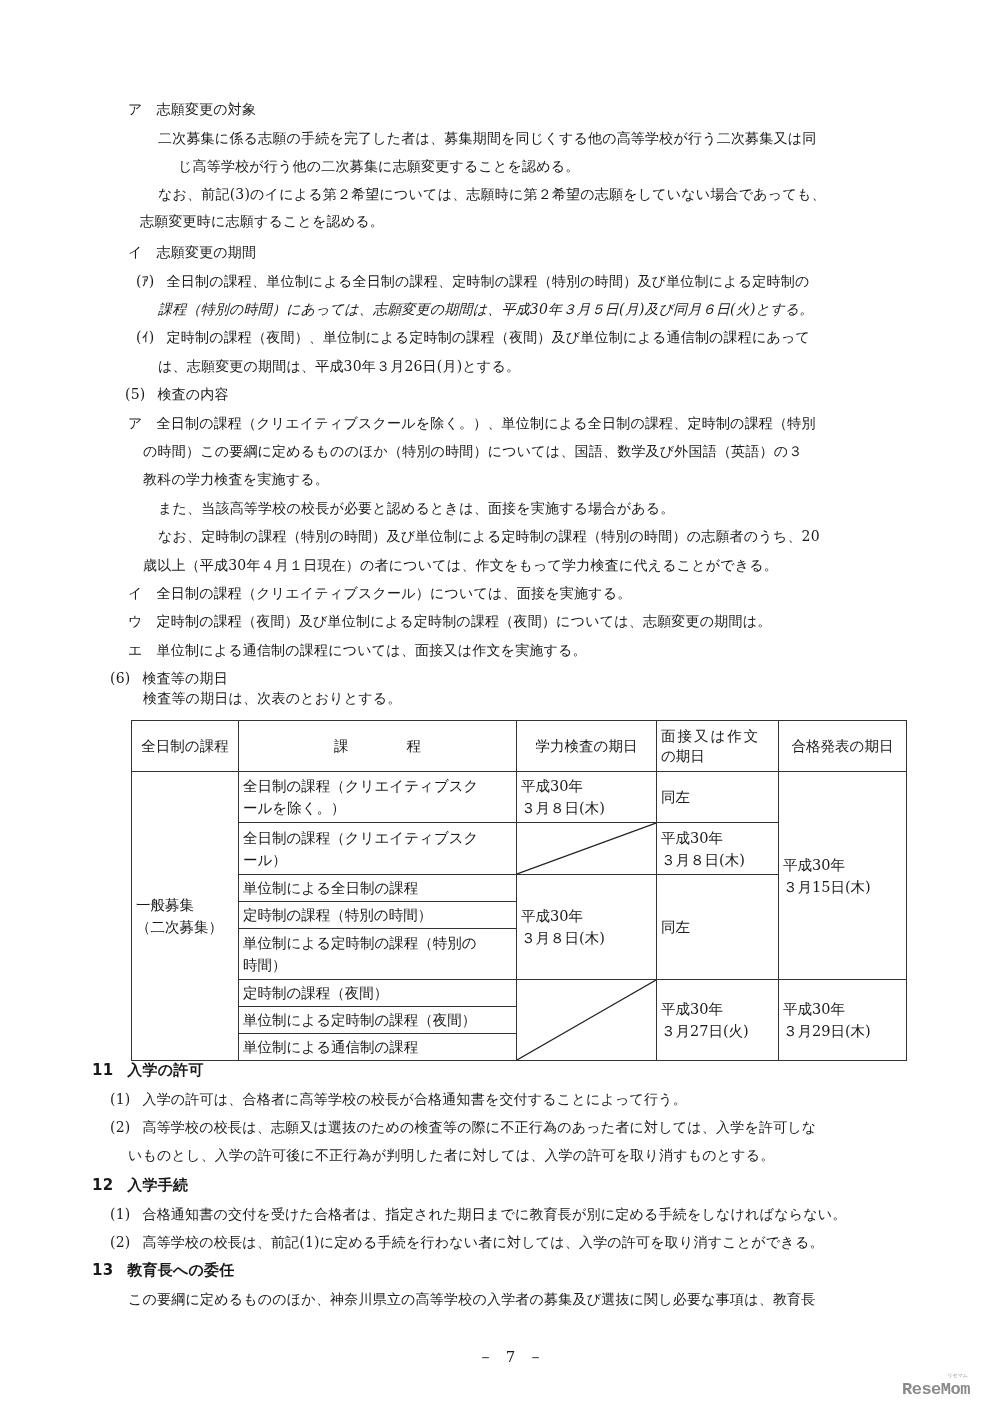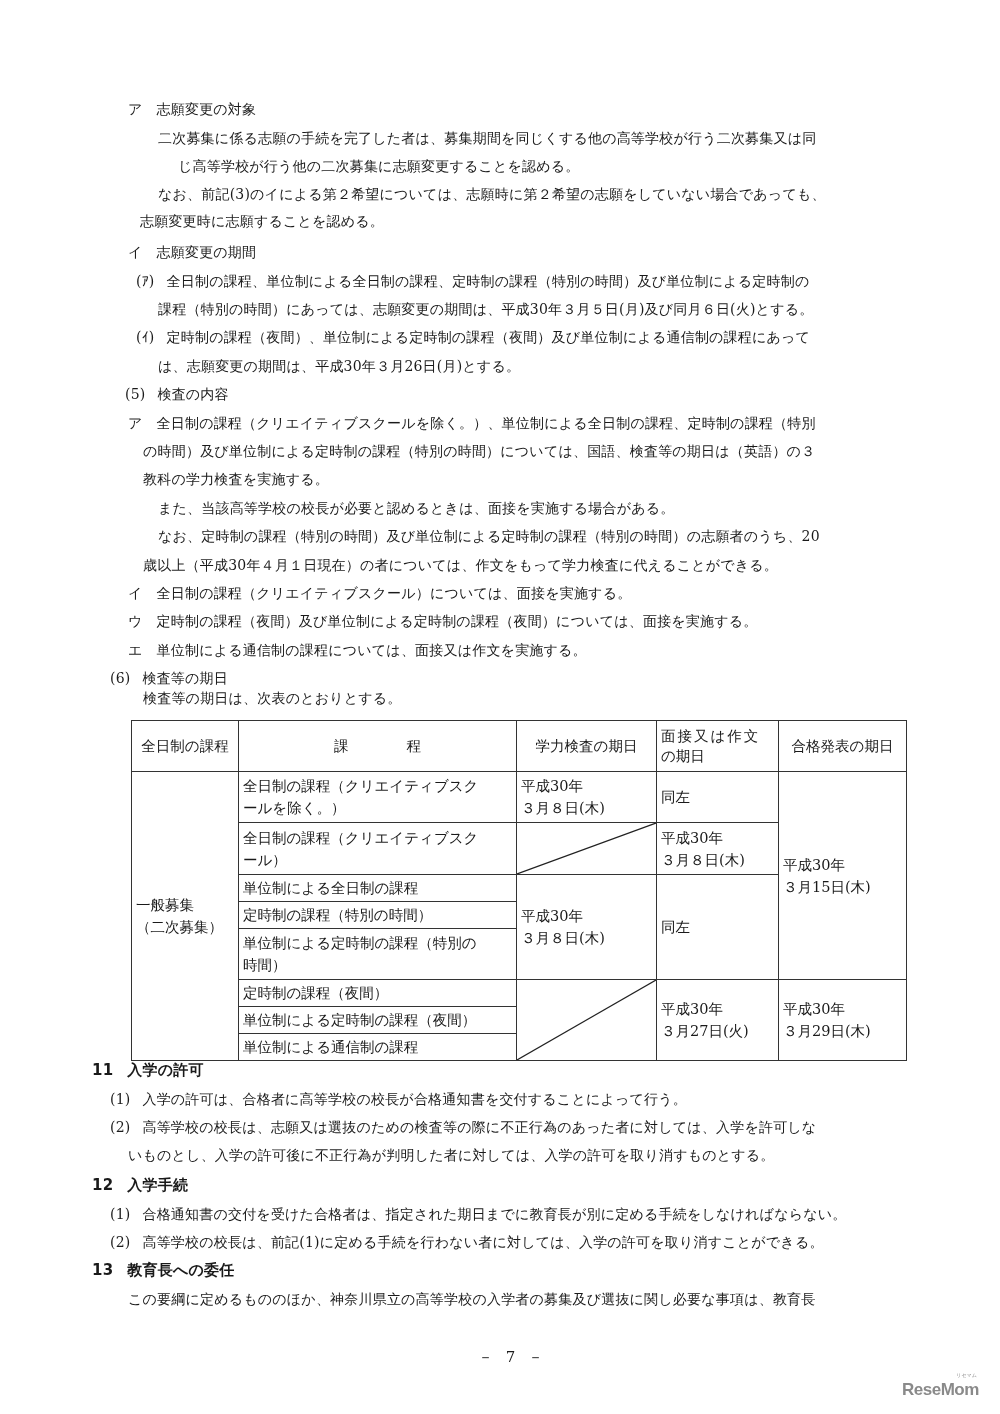--- a/index.html
+++ b/index.html
@@ -8,63 +8,63 @@
   .ln { position:absolute; font-size:14px; line-height:20px; white-space:nowrap; letter-spacing:0.2px; }
   .hd { font-family:"DejaVu Sans","Liberation Sans",sans-serif; font-weight:bold; font-size:15px; }
   .mk { display:inline-block; }
   table.sched { position:absolute; left:131px; top:720px; border-collapse:collapse;
                 font-size:14.5px; line-height:22px; }
   table.sched td { border:1.5px solid #333; padding:2px 4px; vertical-align:middle; white-space:nowrap; }
   table.sched td.c { text-align:center; }
   .diag { position:relative; padding:0 !important; }
   .diag svg { position:absolute; left:0; top:0; width:100%; height:100%; }
   .pgnum { position:absolute; left:478px; top:1348px; font-size:15px; letter-spacing:4px; }
-  .logo { position:absolute; left:902px; top:1380px; font-family:Liberation Sans, sans-serif;
+  .logo { position:absolute; left:902px; top:1380px; font-family:Liberation Mono, monospace;
           font-weight:bold; font-size:17px; color:#8a8a8a; letter-spacing:-0.5px;text-align:center; }
   .logo small { position:absolute; right:2px; top:-8px; font-size:5px; font-weight:normal; letter-spacing:0; }
 </style>
 </head>
 <body>
 
 <div class="ln" style="left:128px;top:99px;">
   <span class="mk">ア</span><span style="display:inline-block;width:14px"></span><span>志願変更の対象</span>
 </div>
 <div class="ln" style="left:158px;top:128px;">二次募集に係る志願の手続を完了した者は、募集期間を同じくする他の高等学校が行う二次募集又は同</div>
 <div class="ln" style="left:140px;top:156px;margin-left:38px;">じ高等学校が行う他の二次募集に志願変更することを認める。</div>
 <div class="ln" style="left:158px;top:184px;">なお、前記(3)のイによる第２希望については、志願時に第２希望の志願をしていない場合であっても、</div>
 <div class="ln" style="left:140px;top:212px;font-family:Liberation Serif, serif;">志願変更時に志願することを認める。</div>
 
 <div class="ln" style="left:128px;top:242px;">
   <span class="mk">イ</span><span style="display:inline-block;width:14px"></span><span>志願変更の期間</span>
 </div>
 <div class="ln" style="left:136px;top:271px;">
   <span class="mk">(ｱ)</span><span style="display:inline-block;width:12px"></span><span>全日制の課程、単位制による全日制の課程、定時制の課程（特別の時間）及び単位制による定時制の</span>
 </div>
-<div class="ln" style="left:158px;top:299px;">課程（特別の時間）にあっては、志願変更の期間は、平成30年３月５日(月)及び同月６日(火)とする。</div>
+<div class="ln" style="left:158px;top:299px;font-style:italic;">課程（特別の時間）にあっては、志願変更の期間は、平成30年３月５日(月)及び同月６日(火)とする。</div>
 <div class="ln" style="left:136px;top:327px;">
   <span class="mk">(ｲ)</span><span style="display:inline-block;width:12px"></span><span>定時制の課程（夜間）、単位制による定時制の課程（夜間）及び単位制による通信制の課程にあって</span>
 </div>
 <div class="ln" style="left:158px;top:356px;">は、志願変更の期間は、平成30年３月26日(月)とする。</div>
 
 <div class="ln" style="left:125px;top:384px;">
   <span class="mk">(5)</span><span style="display:inline-block;width:12px"></span><span>検査の内容</span>
 </div>
 <div class="ln" style="left:128px;top:413px;">
   <span class="mk">ア</span><span style="display:inline-block;width:14px"></span><span>全日制の課程（クリエイティブスクールを除く。）、単位制による全日制の課程、定時制の課程（特別</span>
 </div>
-<div class="ln" style="left:143px;top:441px;">の時間）及び単位制による定時制の課程（特別の時間）については、国語、検査等の期日は（英語）の３</div>
+<div class="ln" style="left:143px;top:441px;">の時間）この要綱に定めるもののほか（特別の時間）については、国語、数学及び外国語（英語）の３</div>
 <div class="ln" style="left:143px;top:469px;">教科の学力検査を実施する。</div>
 <div class="ln" style="left:158px;top:498px;">また、当該高等学校の校長が必要と認めるときは、面接を実施する場合がある。</div>
 <div class="ln" style="left:158px;top:526px;">なお、定時制の課程（特別の時間）及び単位制による定時制の課程（特別の時間）の志願者のうち、20</div>
 <div class="ln" style="left:143px;top:555px;">歳以上（平成30年４月１日現在）の者については、作文をもって学力検査に代えることができる。</div>
 <div class="ln" style="left:128px;top:583px;">
   <span class="mk">イ</span><span style="display:inline-block;width:14px"></span><span>全日制の課程（クリエイティブスクール）については、面接を実施する。</span>
 </div>
 <div class="ln" style="left:128px;top:611px;">
-  <span class="mk">ウ</span><span style="display:inline-block;width:14px"></span><span>定時制の課程（夜間）及び単位制による定時制の課程（夜間）については、面接を実施する。</span>
+  <span class="mk">ウ</span><span style="display:inline-block;width:14px"></span><span>定時制の課程（夜間）及び単位制による定時制の課程（夜間）については、志願変更の期間は。</span>
 </div>
 <div class="ln" style="left:128px;top:640px;">
   <span class="mk">エ</span><span style="display:inline-block;width:14px"></span><span>単位制による通信制の課程については、面接又は作文を実施する。</span>
 </div>
 
 <div class="ln" style="left:110px;top:668px;">
   <span class="mk">(6)</span><span style="display:inline-block;width:12px"></span><span>検査等の期日</span>
 </div>
 <div class="ln" style="left:143px;top:688px;">検査等の期日は、次表のとおりとする。</div>
 

